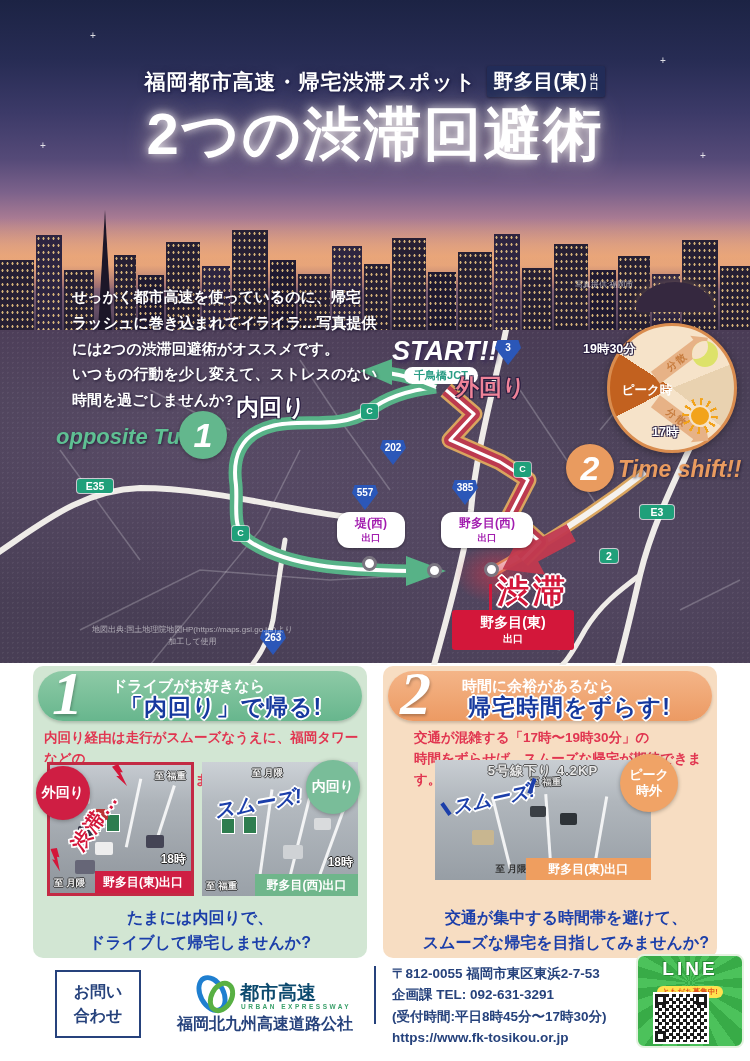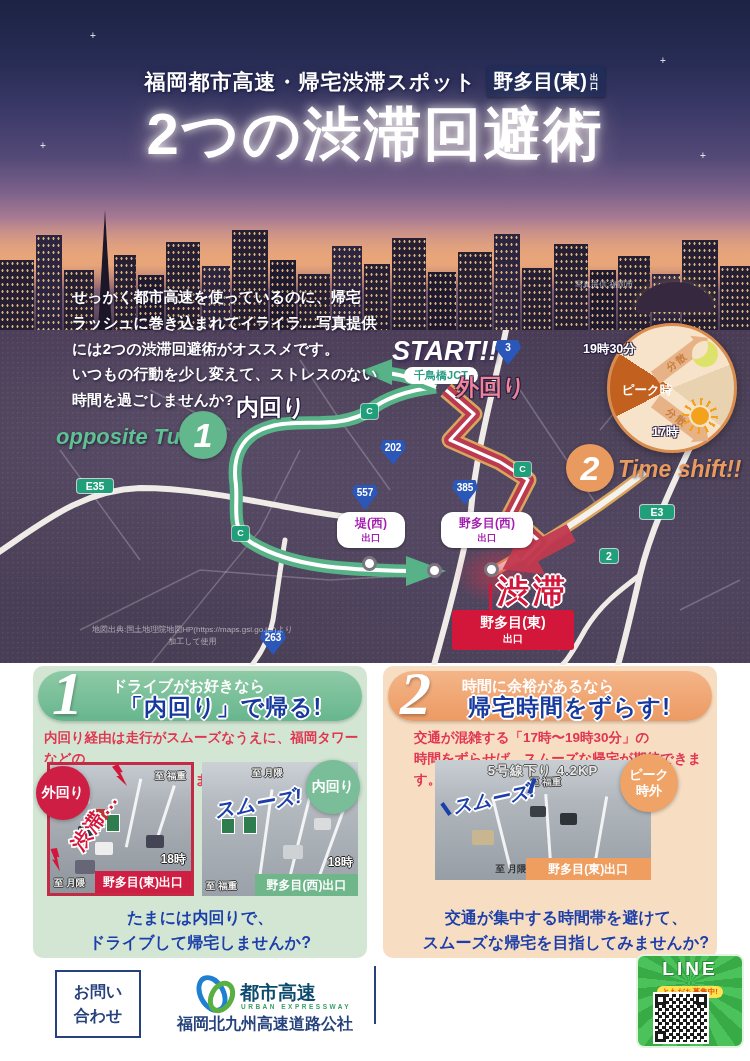--- a/index.html
+++ b/index.html
@@ -392,20 +392,26 @@
   <div class="lm">
     <i style="left:0;top:2px;width:18px;height:30px;border:5px solid #1f7fd0;transform:rotate(-28deg);"></i>
     <i style="left:11px;top:8px;width:15px;height:24px;border:5px solid #58b043;transform:rotate(28deg);"></i>
   </div>
   <div class="abs" style="left:240px;top:980px;font-size:19px;font-weight:800;color:#0c4a6e;">都市高速</div>
   <div class="abs" style="left:241px;top:1003px;font-size:6.5px;letter-spacing:2.5px;color:#3aa06a;font-weight:700;">URBAN EXPRESSWAY</div>
   <div class="abs footnavy" style="left:160px;top:1014px;width:210px;text-align:center;font-size:16px;font-weight:800;">福岡北九州高速道路公社</div>
 
   <div class="divider"></div>
 
+  <div class="addr">
+    <div>〒812-0055 福岡市東区東浜2-7-53</div>
+    <div>企画課  TEL: 092-631-3291</div>
+    <div>(受付時間:平日8時45分〜17時30分)</div>
+    <div>https://www.fk-tosikou.or.jp</div>
+  </div>
 
   <div class="linebadge">
     <div class="linetxt">LINE</div>
     <div class="linesub">ともだち募集中!</div>
     <div class="qr">
       <div class="qrp">
         <div class="fnd" style="left:0;top:0;"></div>
         <div class="fnd" style="right:0;top:0;"></div>
         <div class="fnd" style="left:0;bottom:0;"></div>
       </div>

